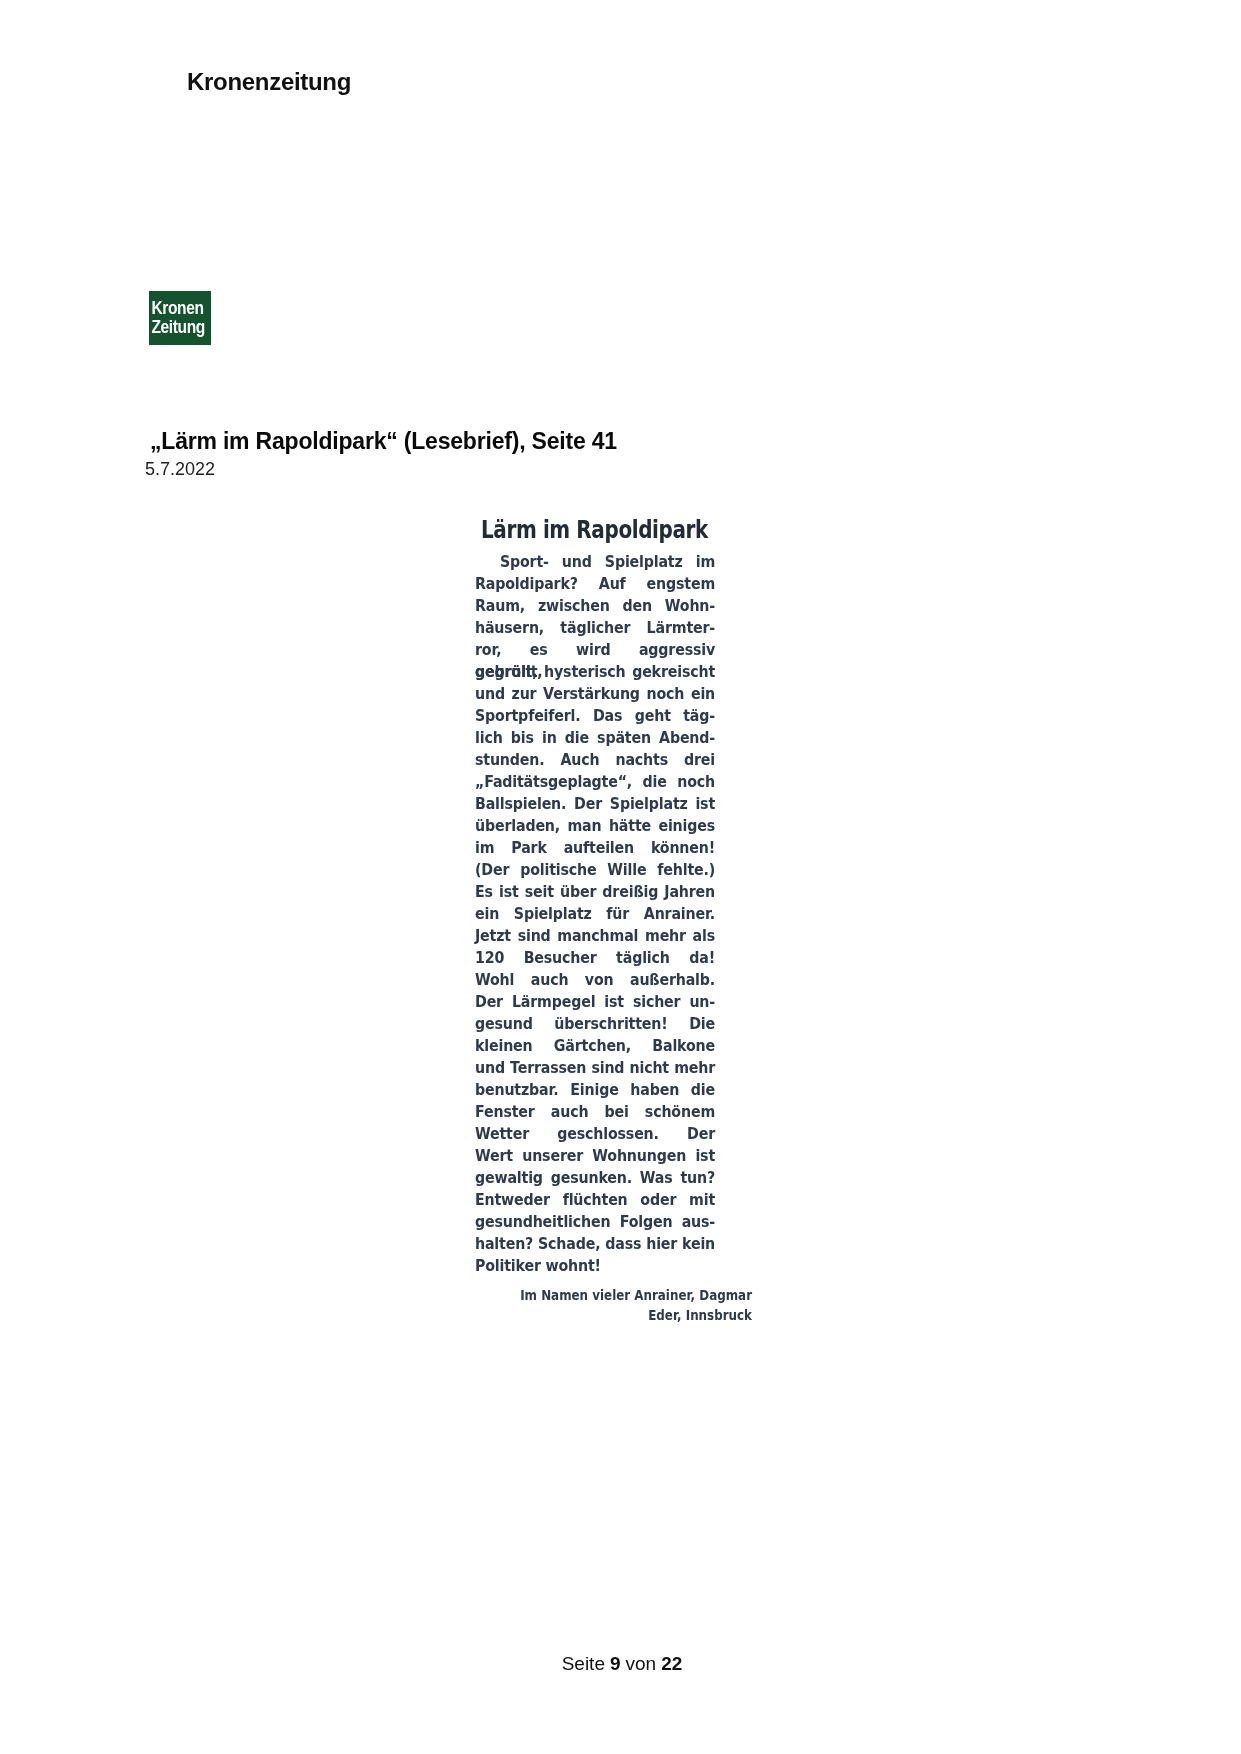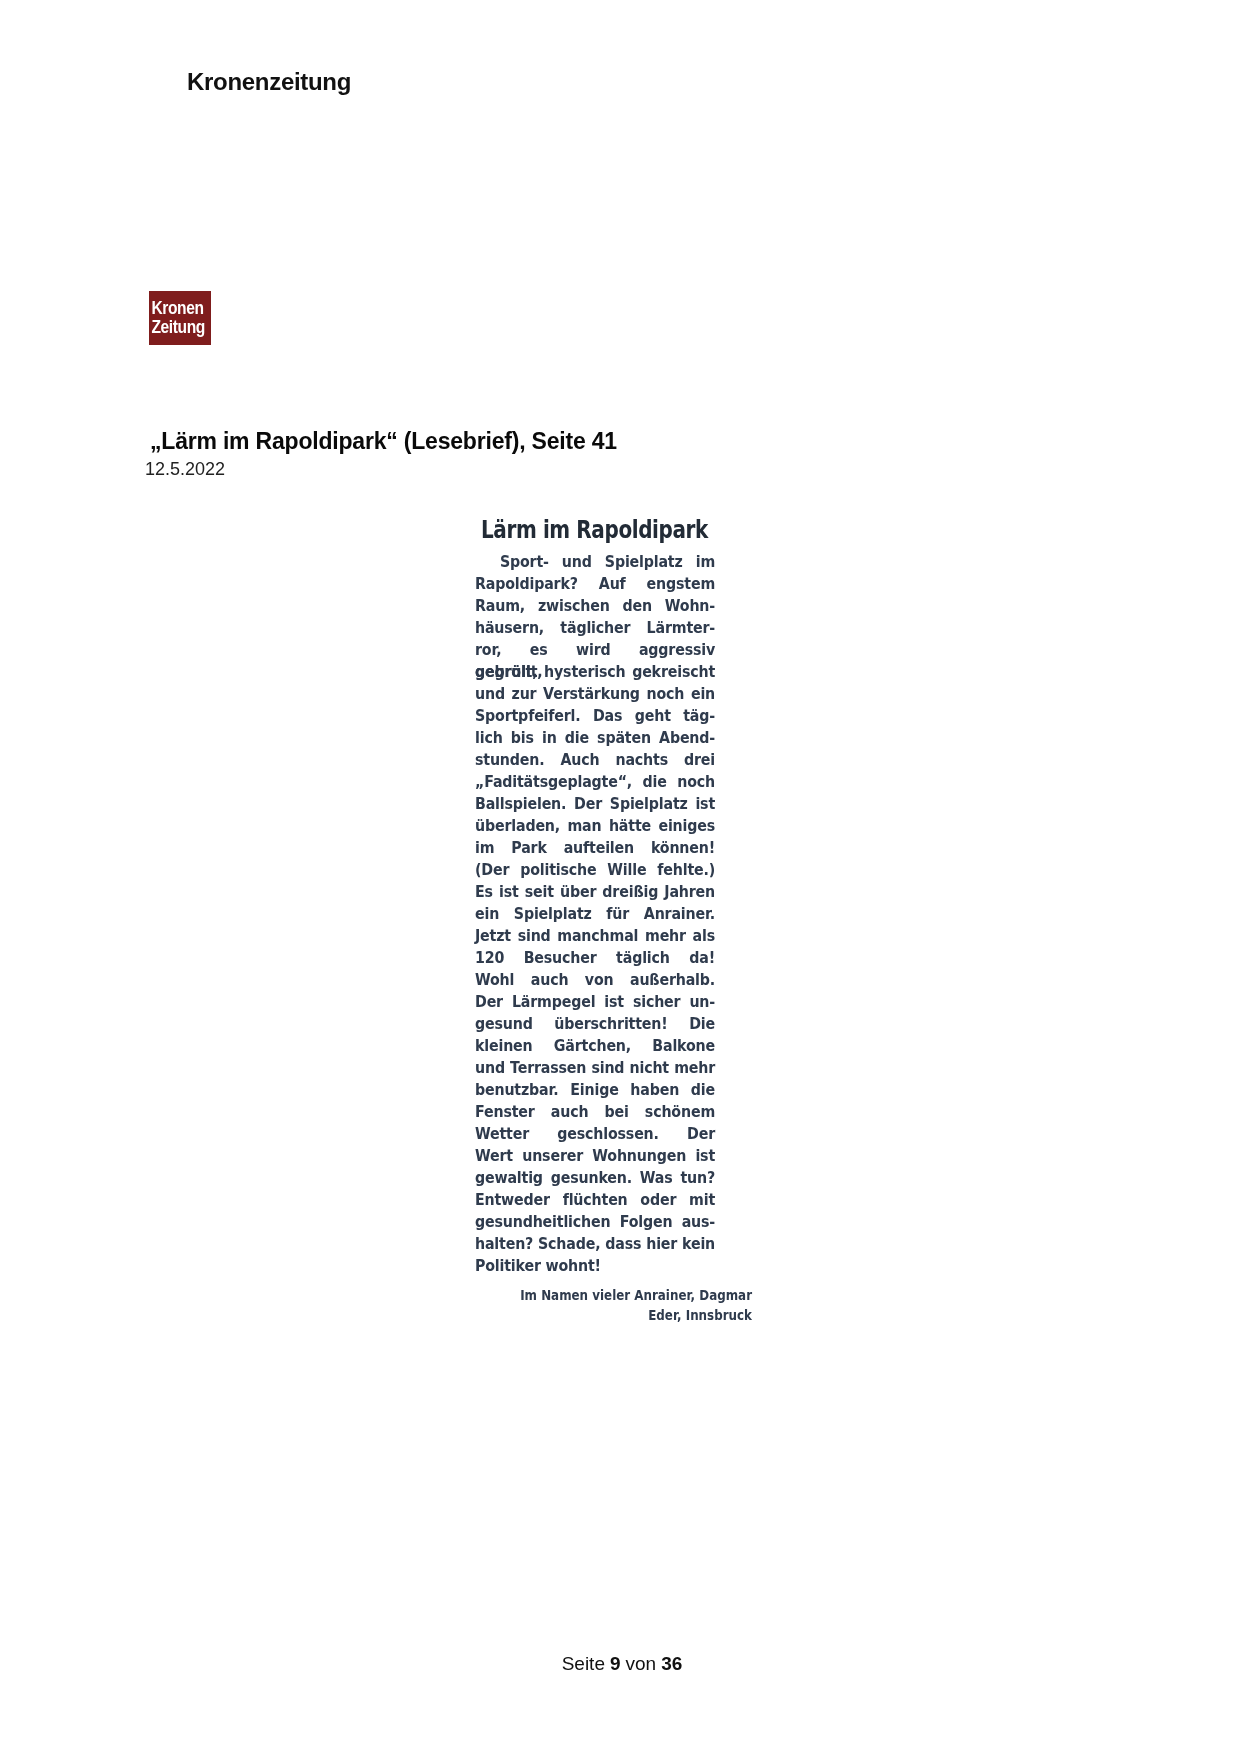--- a/index.html
+++ b/index.html
@@ -15,21 +15,21 @@
   .doc-header{
     position:absolute;left:147px;top:68px;
     font-size:24px;font-weight:bold;color:#111;
     letter-spacing:-0.3px;
     margin-left:40px;
   }
   
   .krone-logo{
     position:absolute;left:149px;top:291px;
     width:62px;height:54px;
-    background:#7f1d1d;
+    background:#14532d;
     overflow:hidden;
     display:flex;align-items:center;
   }
   .krone-logo-inner{
     transform:scaleX(0.82);transform-origin:left center;
     padding-left:3px;
     color:#ffffff;font-weight:bold;font-size:19px;line-height:0.98;
     letter-spacing:-0.5px;white-space:nowrap;
     font-family:"Liberation Sans",sans-serif;
   }
@@ -94,21 +94,21 @@
 
   <div class="krone-logo">
     <div class="krone-logo-inner">
       <div>Kronen</div>
       <div>Zeitung</div>
     </div>
   </div>
 
   <div class="article-title">„Lärm im Rapoldipark“ (Lesebrief), Seite 41</div>
 
-  <div class="article-date">12.5.2022</div>
+  <div class="article-date">5.7.2022</div>
 
   <div class="clipping-headline">Lärm im Rapoldipark</div>
 
   <div class="clipping-body">
 
   <div class="body-line first-line">Sport- und Spielplatz im</div>
       <div class="body-line">Rapoldipark? Auf engstem</div>
       <div class="body-line">Raum, zwischen den Wohn-</div>
       <div class="body-line">häusern, täglicher Lärmter-</div>
       <div class="body-line">ror, es wird aggressiv gebrüllt,</div>
@@ -145,16 +145,16 @@
   <div class="clipping-signature">
 
   <div class="signature-line first-line">Im Namen vieler Anrainer, Dagmar</div>
       <div class="signature-line last-line">Eder, Innsbruck</div>
     </div>
 
   <div class="page-footer">
     <span>Seite</span>
     <span class="num">9</span>
     <span>von</span>
-    <span class="num">36</span>
+    <span class="num">22</span>
   </div>
 
 </div>
 
 </body></html>

